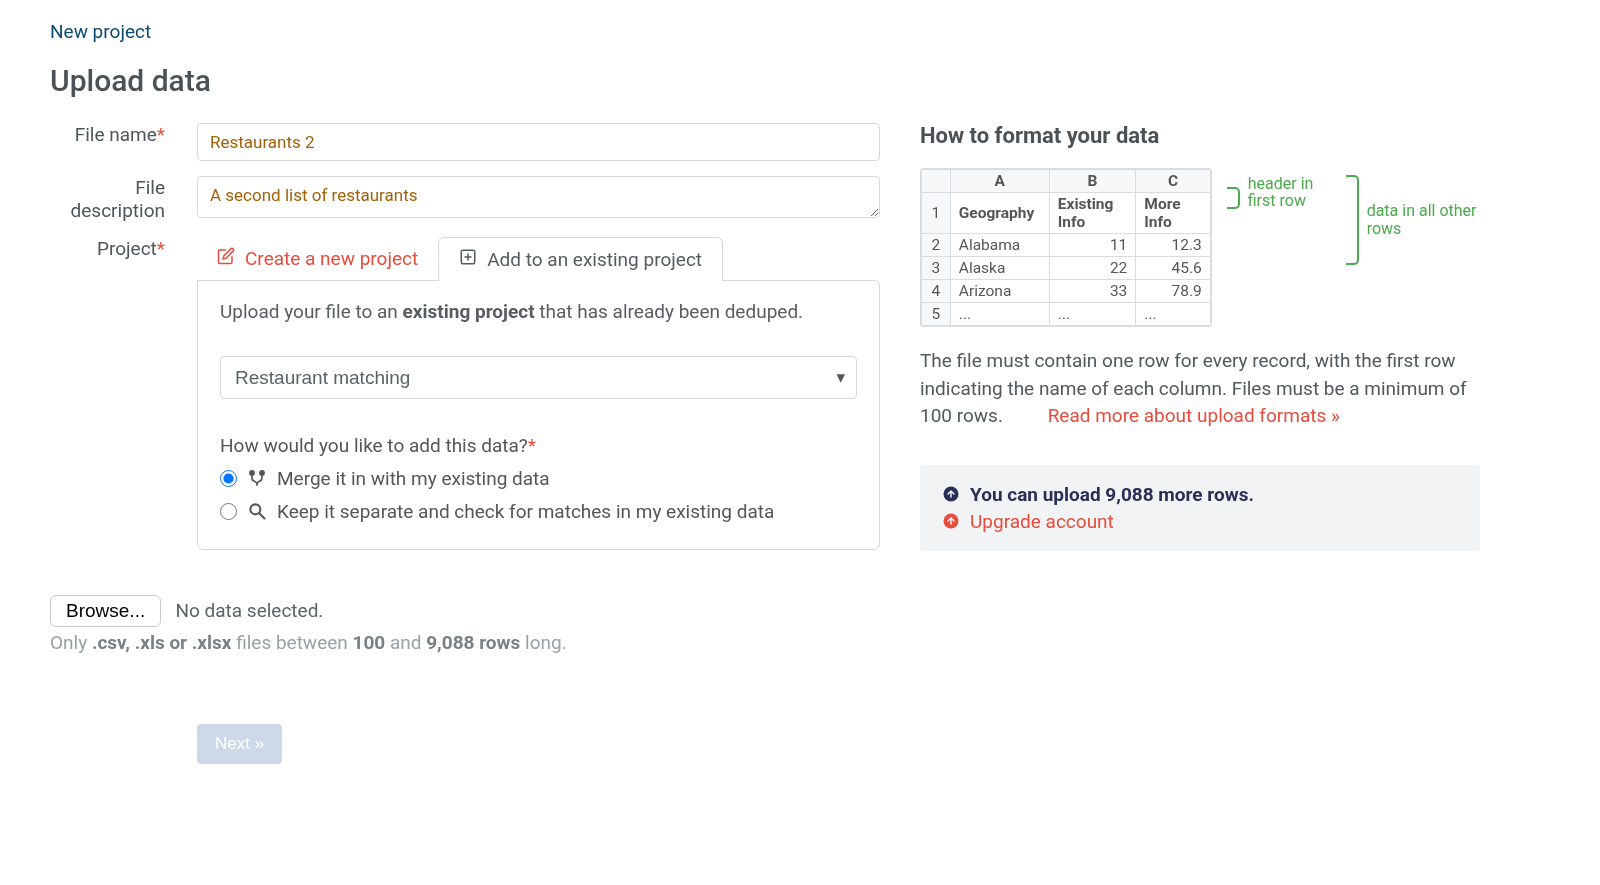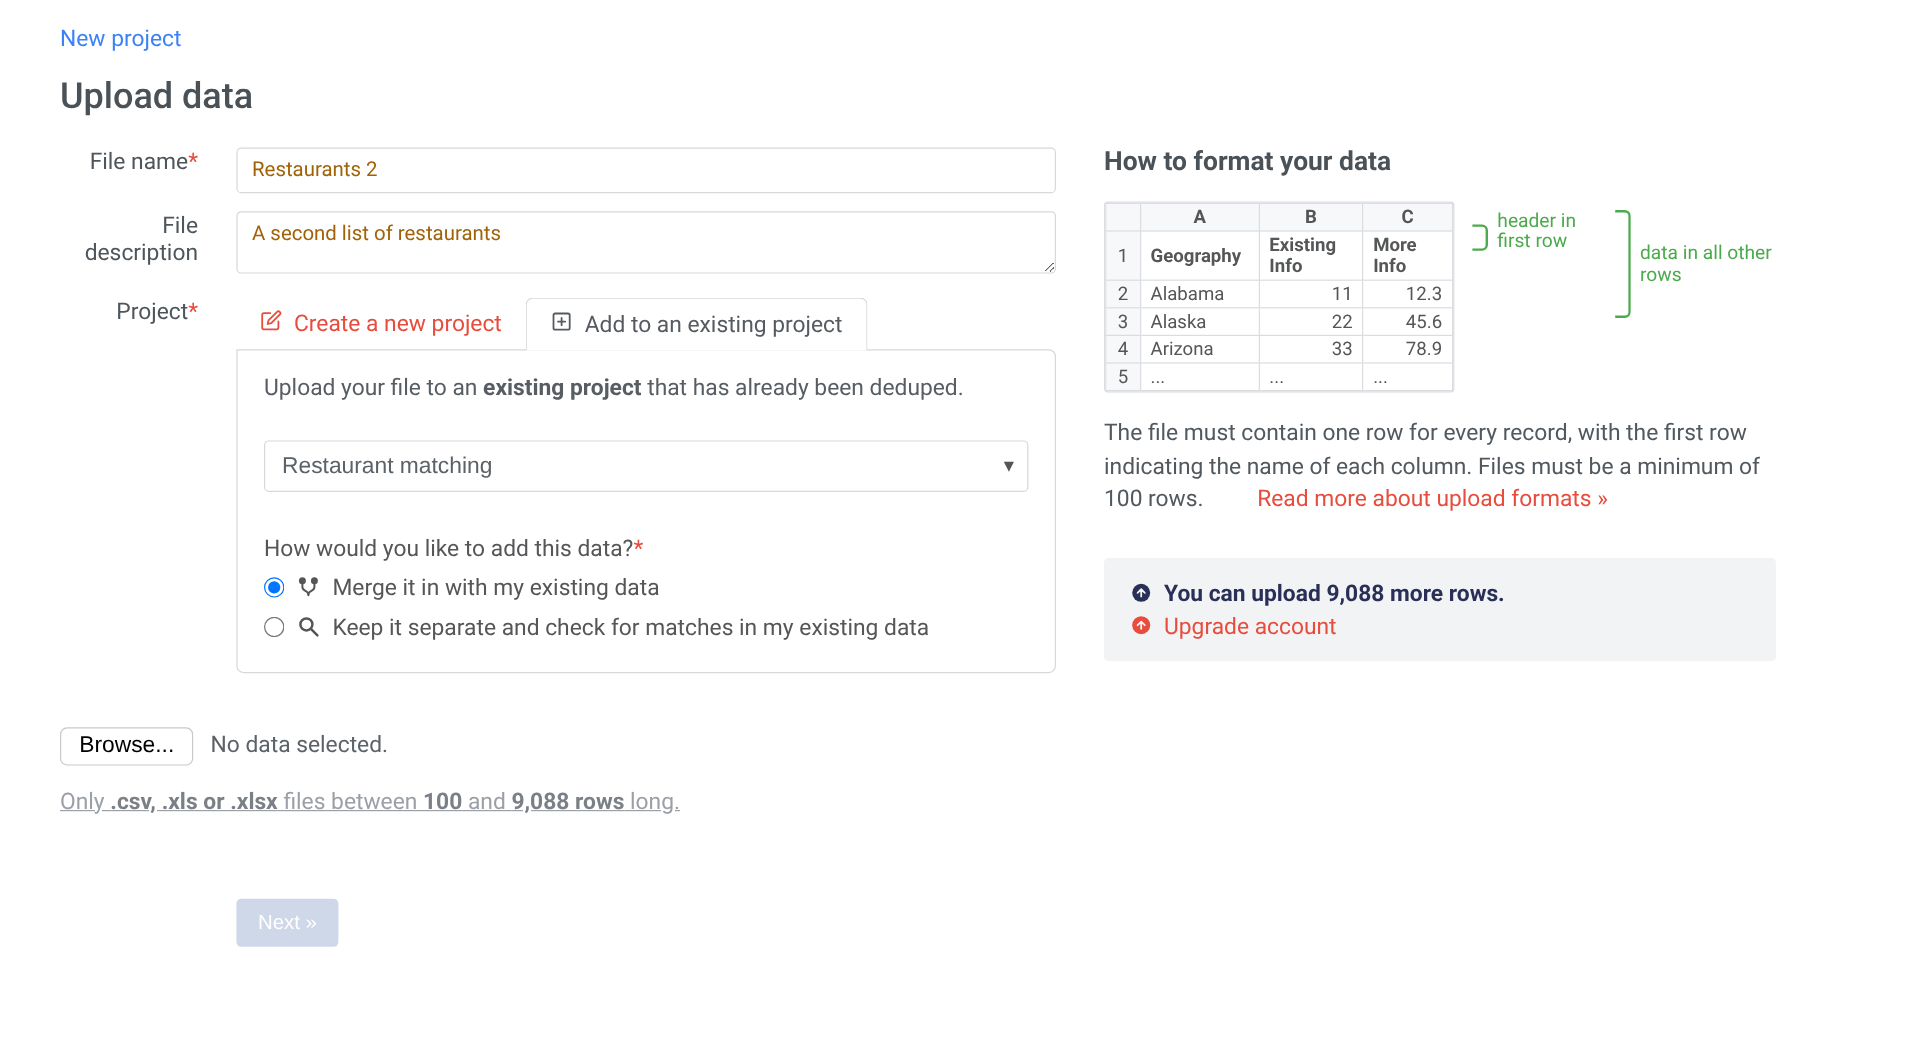--- a/index.html
+++ b/index.html
@@ -5,39 +5,39 @@
   * { box-sizing: border-box; margin: 0; padding: 0; }
   html, body {
     font-family: -apple-system, BlinkMacSystemFont, "Segoe UI", Roboto, "Helvetica Neue", Arial, sans-serif;
     font-size: 17px;
     color: #555658;
     background: #fff;
     width: 1600px;
     height: 885px;
   }
   body { padding: 20px 50px; }
-  .breadcrumb { font-size: 19px; color: #3b82f6; margin-bottom: 20px; font-weight: 450;}
+  .breadcrumb { font-size: 19px; color: #0c4a6e; margin-bottom: 20px; font-weight: 450;}
   h1 { font-size: 30px; font-weight: 550; color: #4a5258; margin-bottom: 25px; }
   .container { display: flex; gap: 40px; }
   .form-col { flex: 1; max-width: 830px; }
   .aside-col { flex: 0 0 560px; }
   .form-row { display: flex; gap: 32px; margin-bottom: 15px; }
   .form-label { flex: 0 0 115px; text-align: right; font-size: 19px; color:#4e565c; }
   .form-field { flex: 1; }
   .req { color: #e74c3c; }
   input.text, textarea.text {
     width: 100%;
     border: 1px solid #d6d8db;
     border-radius: 4px;
     padding: 8px 12px;
     font-size: 17px;
     color: #a16207;
     font-family: inherit;
   }
-  textarea.text { height: 52px; resize: both; }
+  textarea.text { height: 42px; resize: both; }
 
   .tabs {
     display: flex;
     margin-bottom: 0;
   }
   .tab {
     padding: 10px 20px;
     font-size: 19px;
     color: #e74c3c;
     display: flex;
@@ -86,21 +86,21 @@
     pointer-events:none;
     color:#555;
   }
   .add-mode-q { margin-top: 35px; font-size: 19px; }
   .radio-row { display:flex; align-items:center; gap:10px; margin-top:10px; font-size: 19px; }
   .radio-row input[type=radio] { width:17px; height:17px; }
 
   .upload-row { margin-top: 45px; }
   .browse-btn { font-size: 19px; border:1px solid #c7c9cc; border-radius:6px; background:#fff; padding:4px 15px; cursor:pointer;}
   .no-file { margin-left: 10px; color:#5b6268; font-size: 19px; }
-  .file-help { color:#9aa0a6; font-size: 19px; margin-top: 18px; text-decoration: underline; }
+  .file-help { color:#9aa0a6; font-size: 19px; margin-top: 4px; }
   .file-help b { color:#7a8086; font-weight:700; }
 
   .next-btn {
     margin-top: 55px;
     background:#cfd8e9;
     color:#fff;
     border:none;
     border-radius:4px;
     padding: 10px 18px;
     font-size: 17px;

